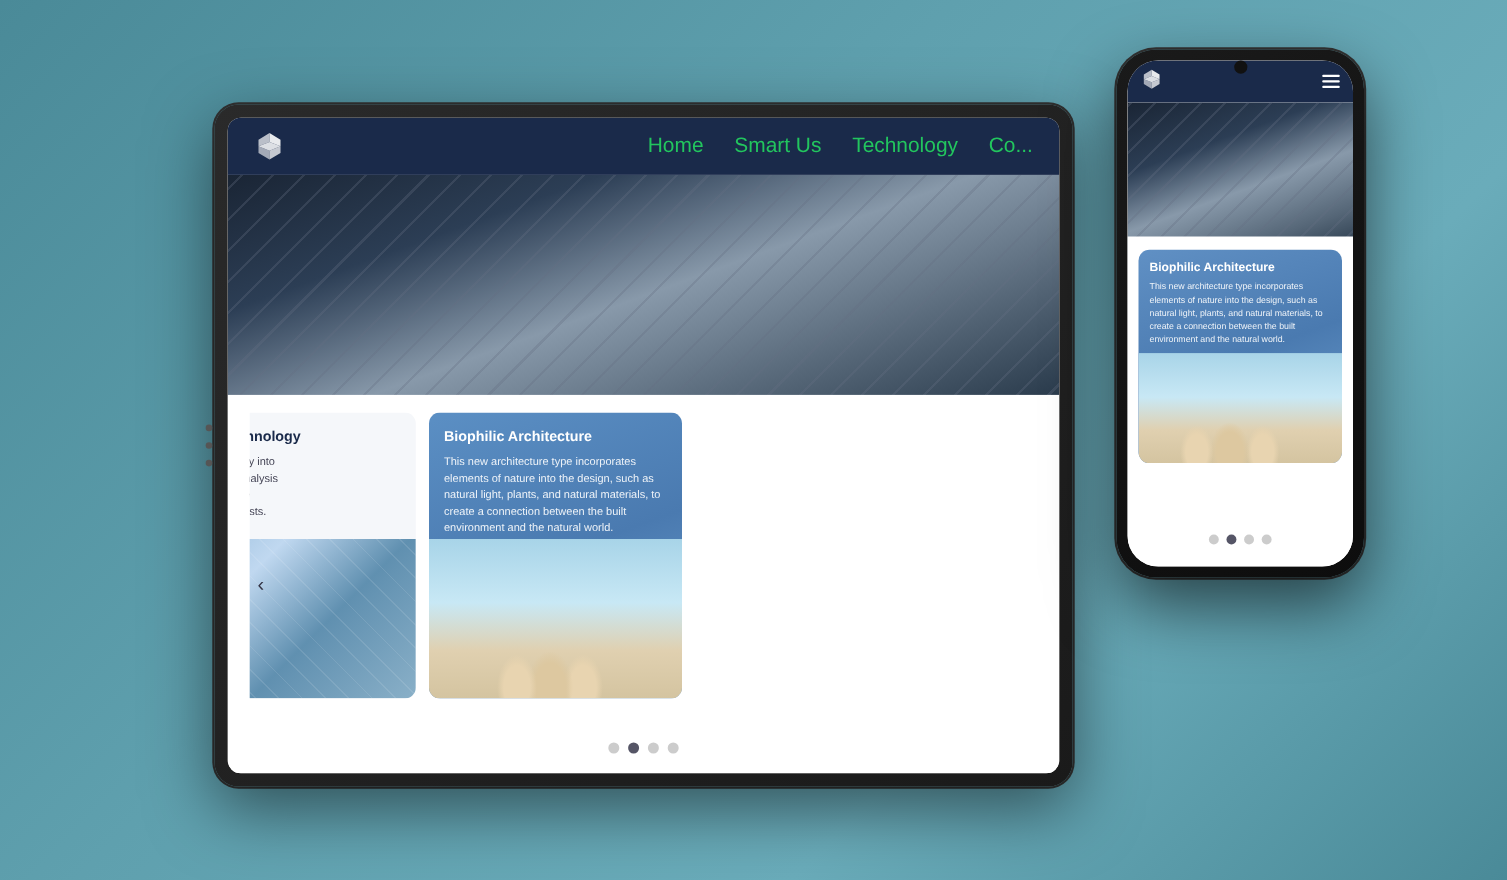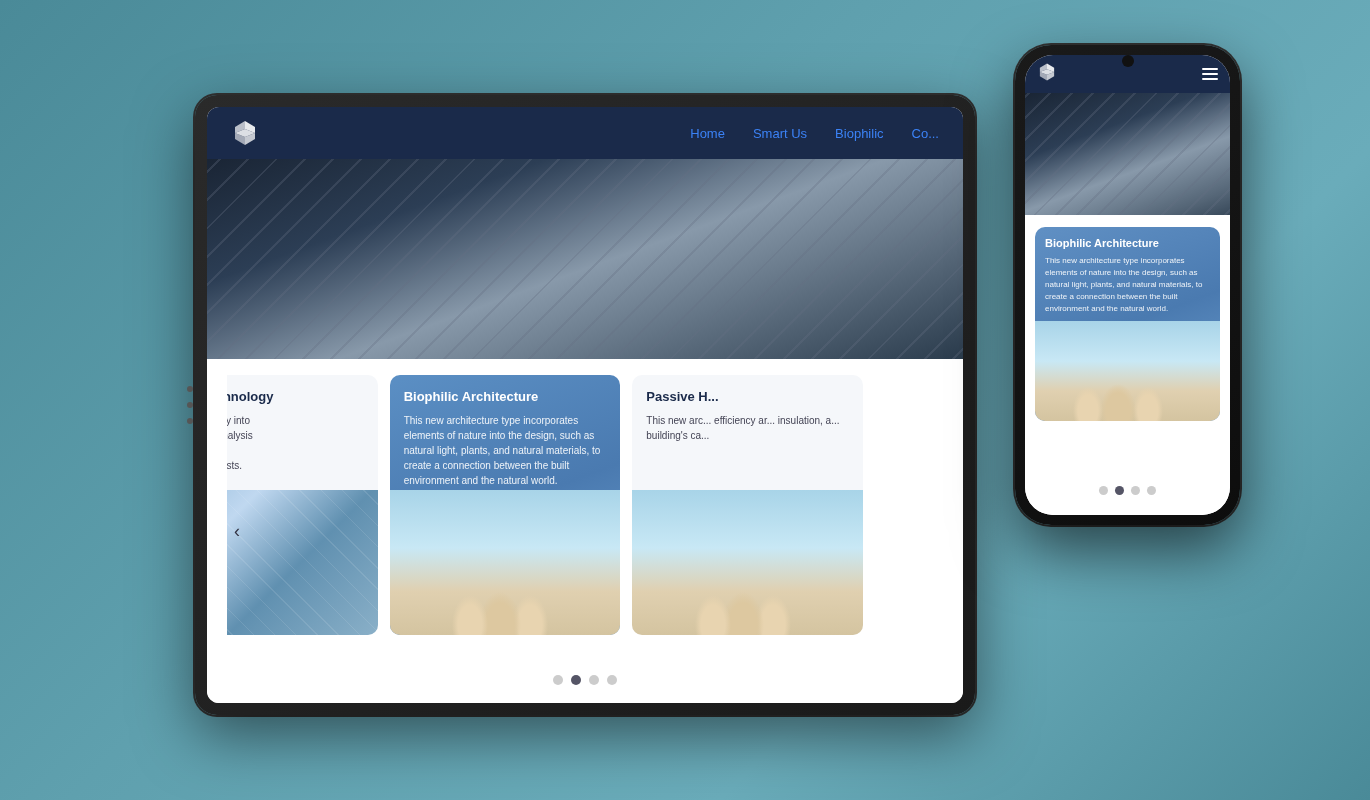--- a/index.html
+++ b/index.html
@@ -57,22 +57,22 @@
     .tablet-logo {
       display: flex;
       align-items: center;
       margin-right: auto;
     }
     .tablet-nav-links {
       display: flex;
       gap: 28px;
     }
     .tablet-nav-links span {
-      color: #3b82f6;
-      font-size: 13px;
+      color: #22c55e;
+      font-size: 19px;
       cursor: pointer;
     }
 
     
     .tablet-hero {
       position: absolute;
       top: 52px;
       left: 0;
       right: 0;
       height: 220px;
@@ -433,21 +433,21 @@
           <polygon points="14,2 24,8 24,14 14,10" fill="rgba(255,255,255,0.9)"></polygon>
           <polygon points="4,8 14,2 14,10 4,14" fill="rgba(255,255,255,0.7)"></polygon>
           <polygon points="4,14 14,10 24,14 14,18" fill="rgba(255,255,255,0.85)"></polygon>
           <polygon points="4,14 14,18 14,26 4,20" fill="rgba(255,255,255,0.6)"></polygon>
           <polygon points="24,14 14,18 14,26 24,20" fill="rgba(255,255,255,0.75)"></polygon>
         </svg>
       </div>
       <div class="tablet-nav-links">
         <span>Home</span>
         <span>Smart Us</span>
-        <span>Biophilic</span>
+        <span>Technology</span>
         <span>Co...</span>
       </div>
     </div>
 
     <div class="tablet-hero">
       <div class="tablet-hero-img"></div>
     </div>
 
     <div class="tablet-cards-section">
       <div class="tablet-cards-row">
@@ -461,27 +461,20 @@
         </div>
 
         <div class="tcard active">
           <div class="tcard-content">
             <div class="tcard-title">Biophilic Architecture</div>
             <div class="tcard-text">This new architecture type incorporates elements of nature into the design, such as natural light, plants, and natural materials, to create a connection between the built environment and the natural world.</div>
           </div>
           <div class="tcard-img img-shells"></div>
         </div>
 
-        <div class="tcard">
-          <div class="tcard-content">
-            <div class="tcard-title">Passive H...</div>
-            <div class="tcard-text">This new arc... efficiency ar... insulation, a... building's ca...</div>
-          </div>
-          <div class="tcard-img img-shells"></div>
-        </div>
 
       </div>
 
       <div class="tablet-dots">
         <div class="dot"></div>
         <div class="dot active"></div>
         <div class="dot"></div>
         <div class="dot"></div>
       </div>
 

